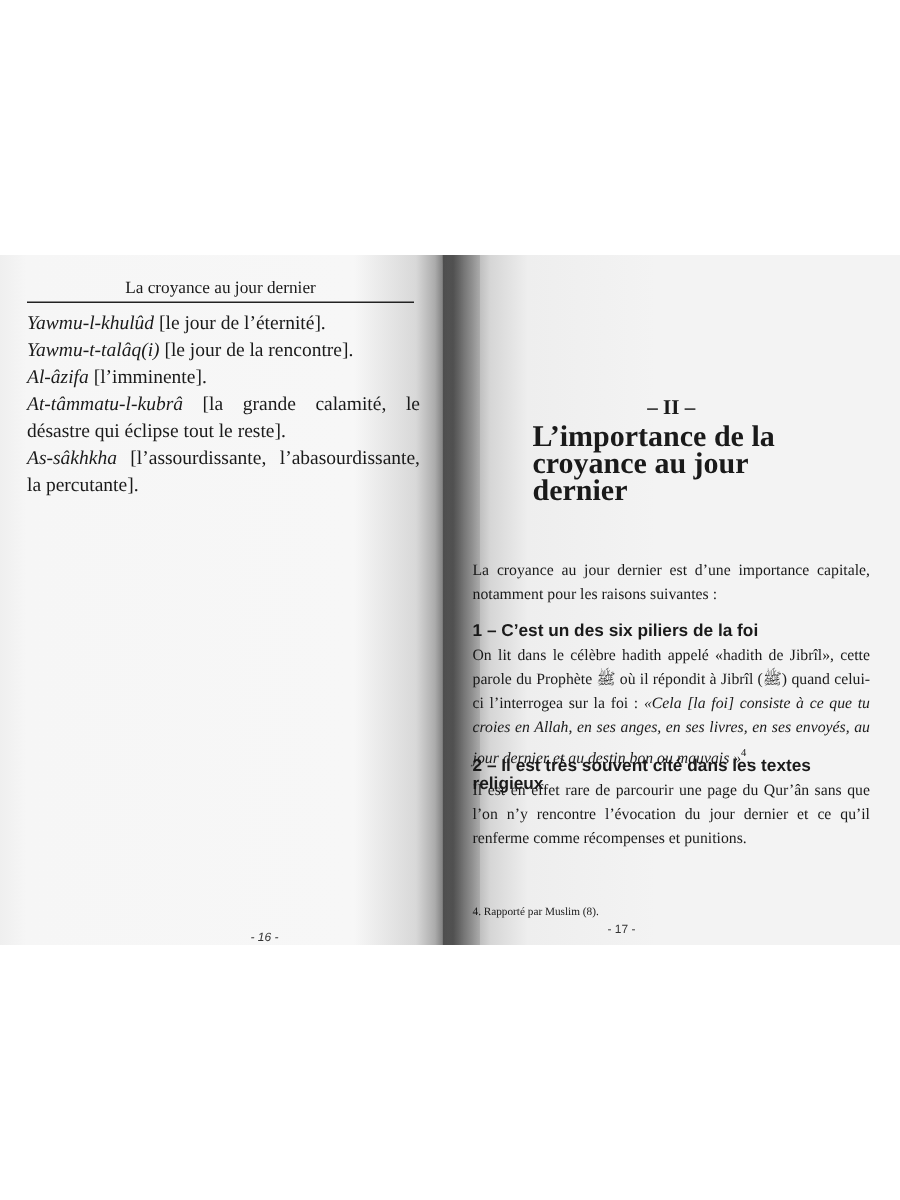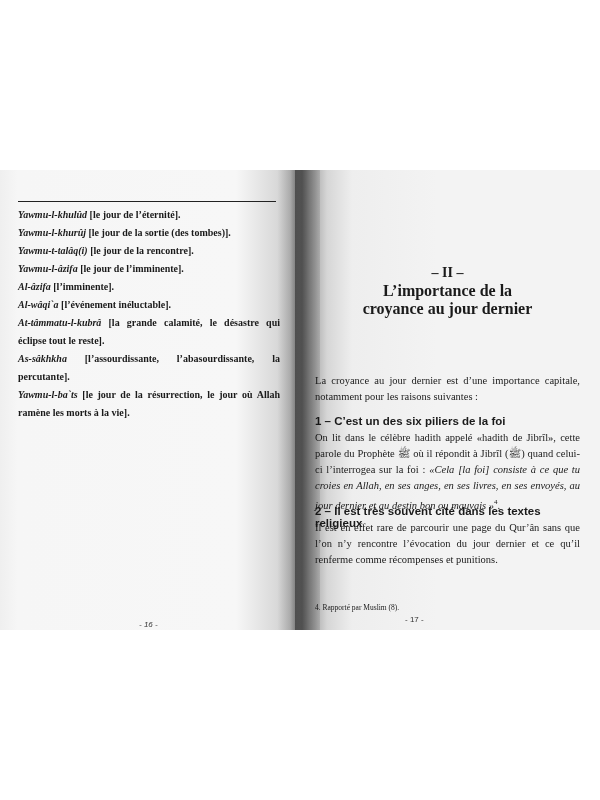--- a/index.html
+++ b/index.html
@@ -4,58 +4,55 @@
 <style>
   html, body { margin:0; padding:0; }
   body { width:600px; height:800px; background:#ffffff; position:relative; overflow:hidden; }
   .spread { position:absolute; left:0; top:170px; width:600px; height:460px; background:#f4f4f4; overflow:hidden; }
   .page { position:absolute; top:0; height:460px; font-family:"Liberation Serif", serif; color:#1a1a1a; }
   .page-left { left:0; width:295px; background:linear-gradient(to right,#efefef 0%,#f6f6f6 6%,#f7f7f7 80%,#d8d8d8 94%,#9a9a9a 100%); }
   .page-right { left:295px; width:356px; background:linear-gradient(to right,#5a5a5a 0%,#9c9c9c 4%,#d6d6d6 9%,#eeeeee 16%,#f3f3f3 40%,#f3f3f3 96%,#e8e8e8 100%); }
   .top-edge { position:absolute; left:0; top:0; width:600px; height:6px; background:linear-gradient(to bottom,#d0d0c8,#f0f0f0); }
   .running-head { position:absolute; left:18px; top:16px; width:258px; text-align:center; font-size:11.5px; }
   .rule { position:absolute; left:18px; top:31px; width:258px; height:1px; background:#222; }
-  .entries { position:absolute; left:18px; top:36px; width:262px; font-size:10px; line-height:18px;font-weight:bold; }
+  .entries { position:absolute; left:18px; top:36px; width:262px; font-size:13px; line-height:18px; }
   .entry { margin:0; text-align:justify; }
   .entry i { font-style:italic; }
   .folio { position:absolute; font-family:"Liberation Sans", sans-serif; font-size:8px; color:#333; }
-  .folio-left { left:139px; top:450px;font-style:italic; }
+  .folio-left { left:167px; top:450px;font-style:italic; }
   .folio-right { left:110px; top:445px; }
   .chapter-num { position:absolute; left:0; width:305px; top:95px; text-align:center; font-size:14px; font-weight:bold; }
-  .chapter-title { position:absolute; left:60px; width:185px; top:112px; text-align:center; font-size:16px; font-weight:bold; line-height:18px; }
+  .chapter-title { position:absolute; left:60px; width:185px; top:112px; text-align:left; font-size:20px; font-weight:bold; line-height:18px; }
   .intro { position:absolute; left:20px; width:265px; top:203px; font-size:10.5px; line-height:16px; text-align:justify; }
   .h2 { position:absolute; left:20px; width:270px; font-family:"Liberation Sans", sans-serif; font-weight:bold; font-size:11.5px; }
   .h2-1 { top:245px; }
   .h2-2 { top:335px; }
   .para { position:absolute; left:20px; width:265px; font-size:10.5px; line-height:16px; text-align:justify; }
   .para-1 { top:260px; }
   .para-2 { top:350px; }
   .quote { font-style:italic; }
   sup { font-size:7px; }
   .footnote { position:absolute; left:20px; top:433px; font-size:7.5px; }
   .spine-shadow { position:absolute; left:290px; top:0; width:30px; height:460px; background:linear-gradient(to right,rgba(0,0,0,0) 0%,rgba(0,0,0,0.35) 40%,rgba(0,0,0,0.1) 100%); }
 </style>
 </head>
 <body>
 
 <div class="spread">
   <div class="top-edge"></div>
 
   <div class="page page-left">
+    <div class="running-head">La croyance au jour dernier</div>
     <div class="rule"></div>
     <div class="entries">
       <p class="entry"><i>Yawmu-l-khulûd</i><span> [le jour de l’éternité].</span></p>
-      <p class="entry"><i>Yawmu-l-khurûj</i><span> [le jour de la sortie (des tombes)].</span></p>
       <p class="entry"><i>Yawmu-t-talâq(i)</i><span> [le jour de la rencontre].</span></p>
-      <p class="entry"><i>Yawmu-l-âzifa</i><span> [le jour de l’imminente].</span></p>
       <p class="entry"><i>Al-âzifa</i><span> [l’imminente].</span></p>
-      <p class="entry"><i>Al-wâqi`a</i><span> [l’événement inéluctable].</span></p>
       <p class="entry"><i>At-tâmmatu-l-kubrâ</i><span> [la grande calamité, le désastre qui éclipse tout le reste].</span></p>
       <p class="entry"><i>As-sâkhkha</i><span> [l’assourdissante, l’abasourdissante, la percutante].</span></p>
-      <p class="entry"><i>Yawmu-l-ba`ts</i><span> [le jour de la résurrection, le jour où Allah ramène les morts à la vie].</span></p>
     </div>
     <div class="folio folio-left">- 16 -</div>
   </div>
 
   <div class="page page-right">
     <div class="chapter-num">– II –</div>
     <div class="chapter-title">L’importance de la croyance au jour dernier</div>
     <div class="intro">La croyance au jour dernier est d’une importance capitale, notamment pour les raisons suivantes :</div>
 
     <div class="h2 h2-1">1 – C’est un des six piliers de la foi</div>

